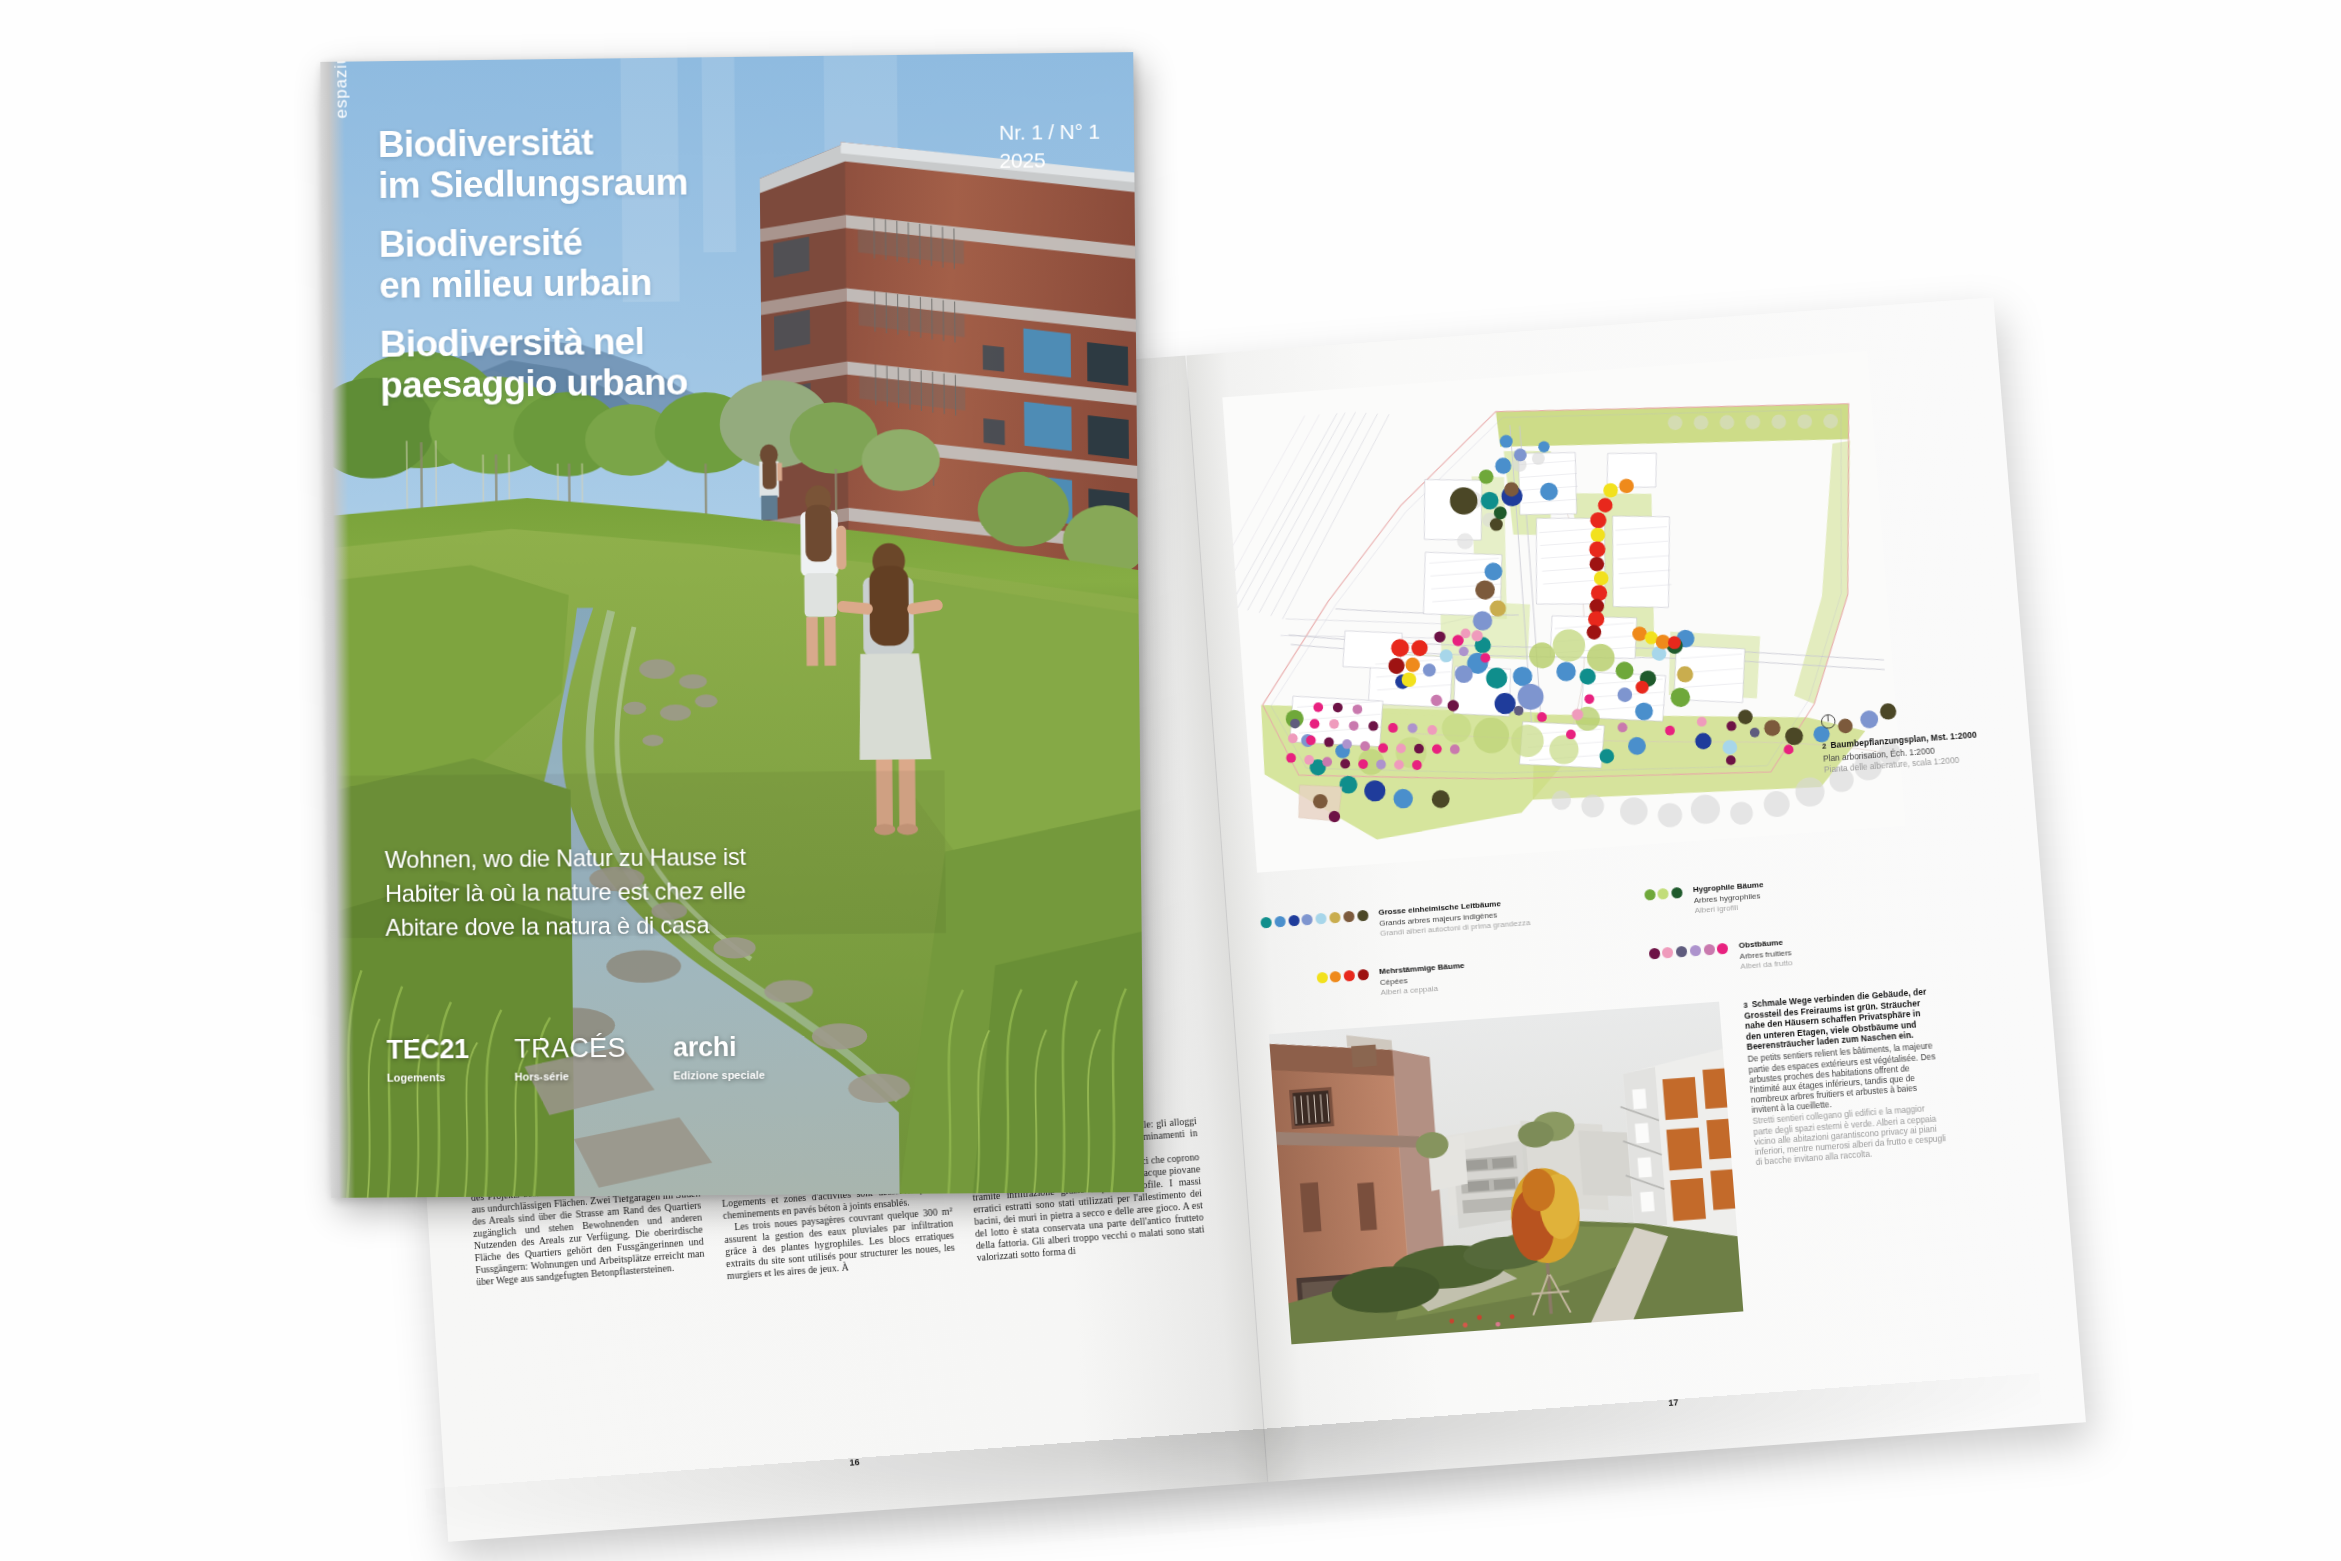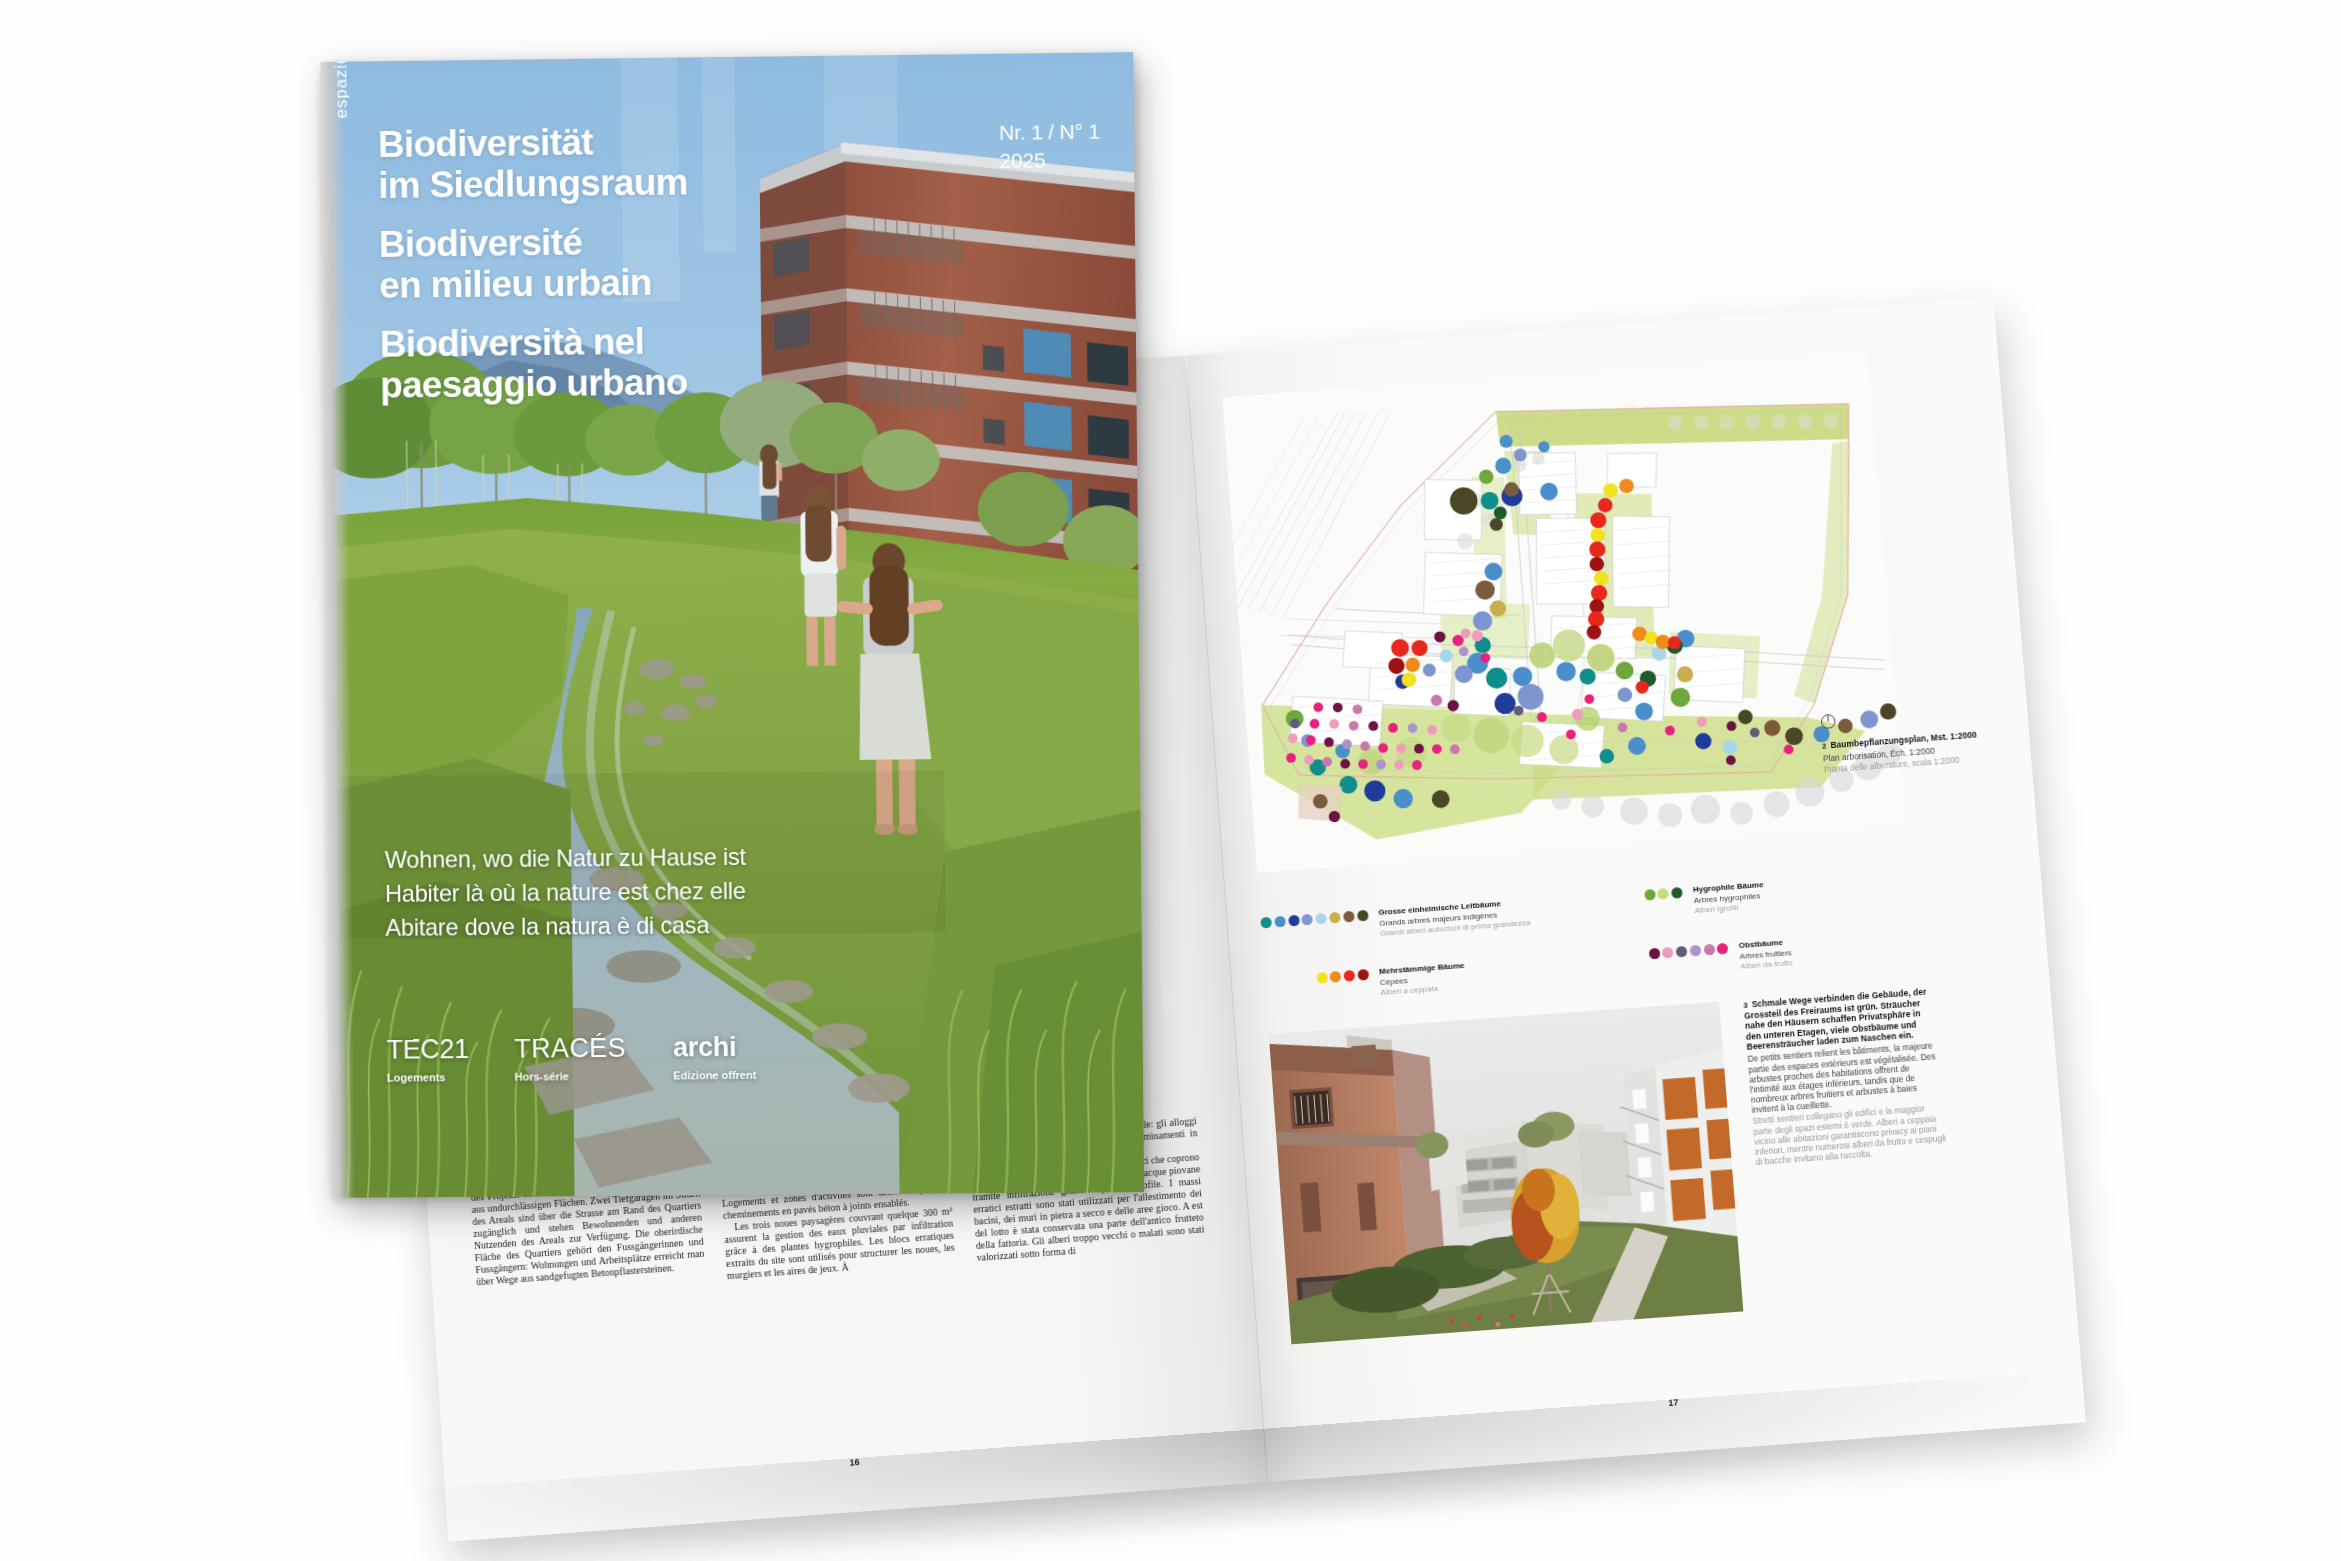--- a/index.html
+++ b/index.html
@@ -106,21 +106,21 @@
   }
   #cover-title .t-fr { margin-top:18px; }
   #cover-title .t-it { margin-top:18px; }
   #cover-issue { right:34px; top:65px; text-align:left; }
   #cover-issue div { font-size:21px; line-height:28px; font-weight:500; letter-spacing:-0.01em; }
   #cover-claims { left:57px; top:783px; width:520px; }
   #cover-claims div { font-size:23.6px; line-height:34px; font-weight:500; letter-spacing:-0.01em;
                       text-shadow: 0 0.8px 5.7px rgba(0,0,0,0.38); }
   #cover-logos { left:57px; top:976px; display:flex; gap:0; align-items:flex-start; }
   .logo-col { width:128px; }
-  .logo-main { font-size:27px; line-height:29px; font-weight:400; letter-spacing:-0.012em;
+  .logo-main { font-size:27px; line-height:29px; font-weight:700; letter-spacing:-0.012em;
                text-shadow:0 0.8px 5.7px rgba(0,0,0,0.4); }
   .logo-main.lw { font-weight:300; letter-spacing:0.015em; }
   .logo-main.mid { font-weight:700; letter-spacing:-0.01em; }
   .logo-sub { font-size:11px; line-height:14.6px; font-weight:700; margin-top:5.7px;
               text-shadow:0 0.8px 4.9px rgba(0,0,0,0.45); }
   .logo-col.c2 { width:159px; }
   .logo-col.c3 { width:146px; }
 
   
   #floor-shadow {
@@ -898,19 +898,19 @@
       <div class="logo-col">
         <div class="logo-main">TEC21</div>
         <div class="logo-sub">Logements</div>
       </div>
       <div class="logo-col c2">
         <div class="logo-main lw">TRACÉS</div>
         <div class="logo-sub">Hors-série</div>
       </div>
       <div class="logo-col c3">
         <div class="logo-main mid">archi</div>
-        <div class="logo-sub">Edizione offrent</div>
+        <div class="logo-sub">Edizione speciale</div>
       </div>
     </div>
   </div>
 
 </div>
 
 
 </body></html>

